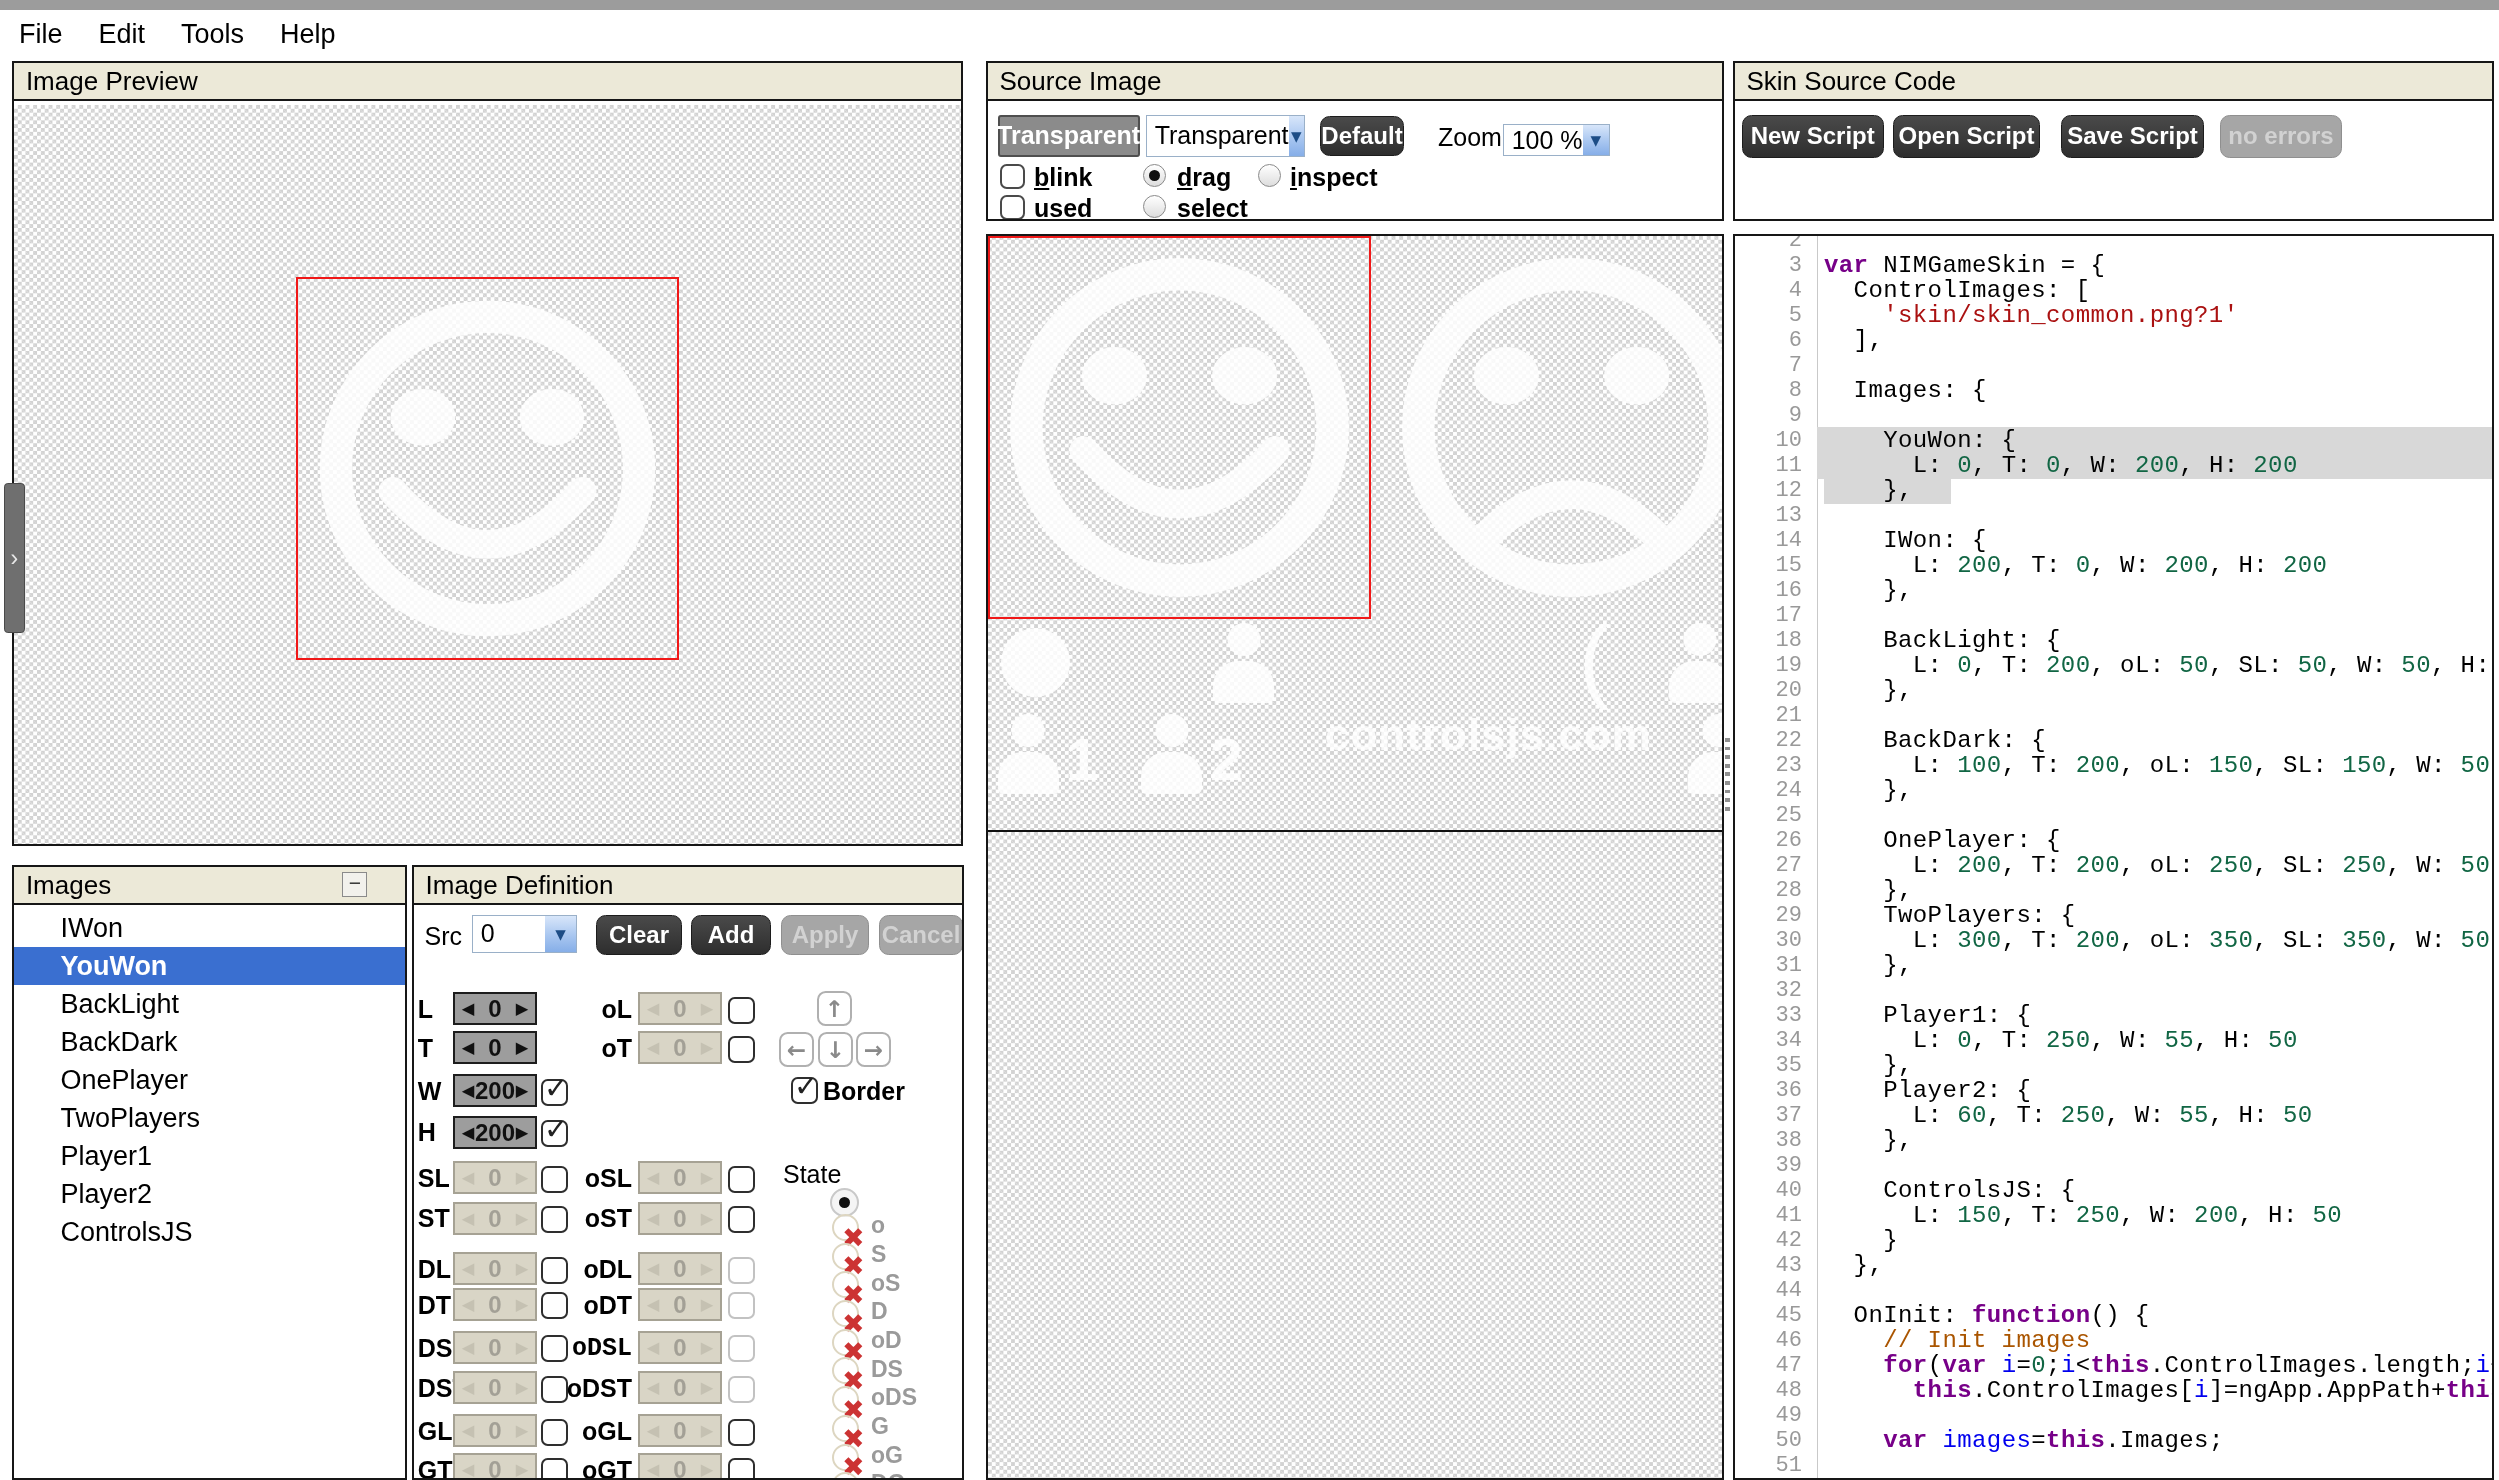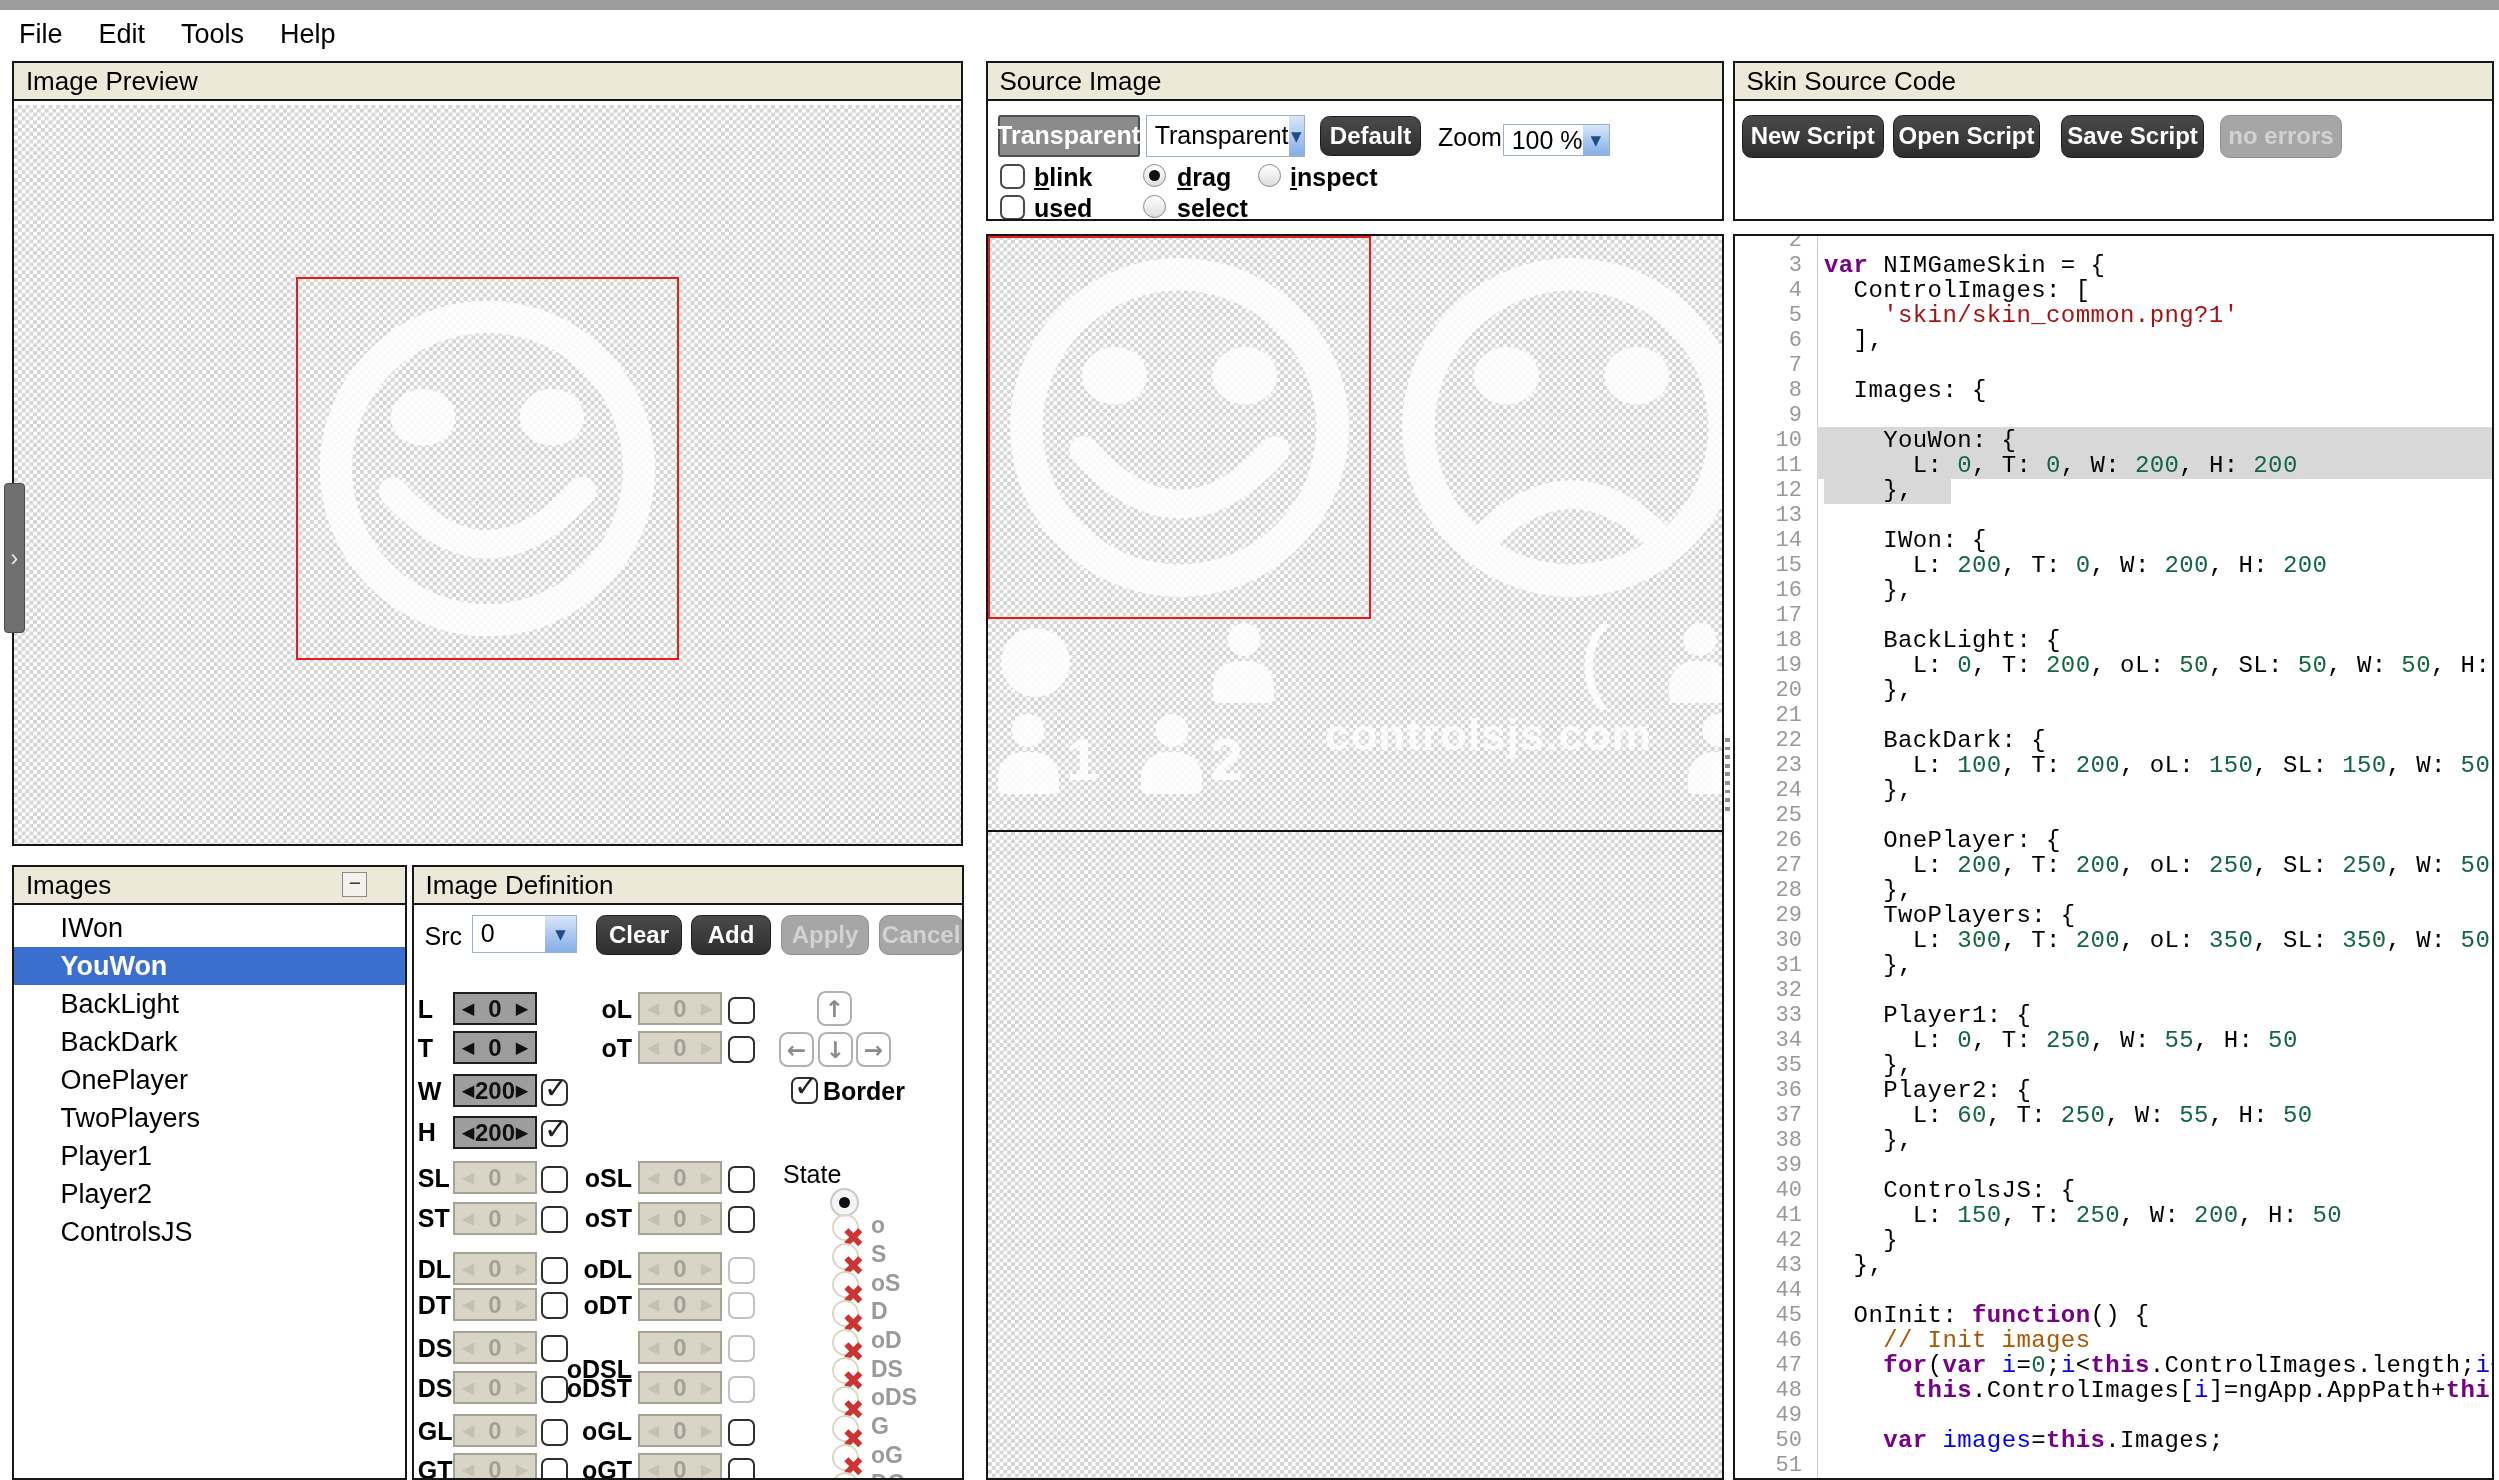--- a/index.html
+++ b/index.html
@@ -281,21 +281,21 @@
             <span class="arr">▶</span>
           </div>
           <div class="cb light" style="left: 314px; top: 383px;"></div>
           <span class="def-label" style="left: 3.8px; top: 425px;">DSL</span>
           <div class="spinner dis" style="left: 39px; top: 422px;">
             <span class="arr">◀</span>
             <span class="val">0</span>
             <span class="arr">▶</span>
           </div>
           <div class="cb" style="left: 127px; top: 426px;"></div>
-          <span class="o-label" style="left: 143px; top: 446px;">oDSL</span>
+          <span class="o-label" style="left: 143px; top: 425px; font-family: Liberation Mono, monospace;">oDSL</span>
           <div class="spinner dis" style="left: 224px; top: 422px;">
             <span class="arr">◀</span>
             <span class="val">0</span>
             <span class="arr">▶</span>
           </div>
           <div class="cb light" style="left: 314px; top: 426px;"></div>
           <span class="def-label" style="left: 3.8px; top: 465px;">DST</span>
           <div class="spinner dis" style="left: 39px; top: 462px;">
             <span class="arr">◀</span>
             <span class="val">0</span>
@@ -386,21 +386,21 @@
   <section class="panel" id="panel-source-header">
     <div class="panel-header">
       <span>Source Image</span>
     </div>
     <div class="panel-body">
       <div class="toggle-btn" style="left:9.6px;top:9.6px;width:142px;height:42px;">Transparent</div>
       <div class="select" style="left:158px;top:9.6px;width:159px;height:42px;">
         <span class="select-value">Transparent</span>
         <span class="select-arrow">▾</span>
       </div>
-      <div class="btn btn-dark" style="left:332px;top:10.5px;width:101px;">Default</div>
+      <div class="btn btn-dark" style="left:332px;top:10.5px;width:84px;">Default</div>
       <span class="plain-label" style="left:450px;top:18px;">Zoom</span>
       <div class="select" style="left:515px;top:19px;width:107px;height:32px;">
         <span class="select-value">100 %</span>
         <span class="select-arrow">▾</span>
       </div>
 
       <div class="cb2" style="left:11.5px;top:59px;"></div>
       <span class="inline-label ul-first" style="left:46px;top:58px;"><u>b</u>link</span>
       <div class="cb2" style="left:11.5px;top:90px;"></div>
       <span class="inline-label ul-first" style="left:46px;top:89px;"><u>u</u>sed</span>

